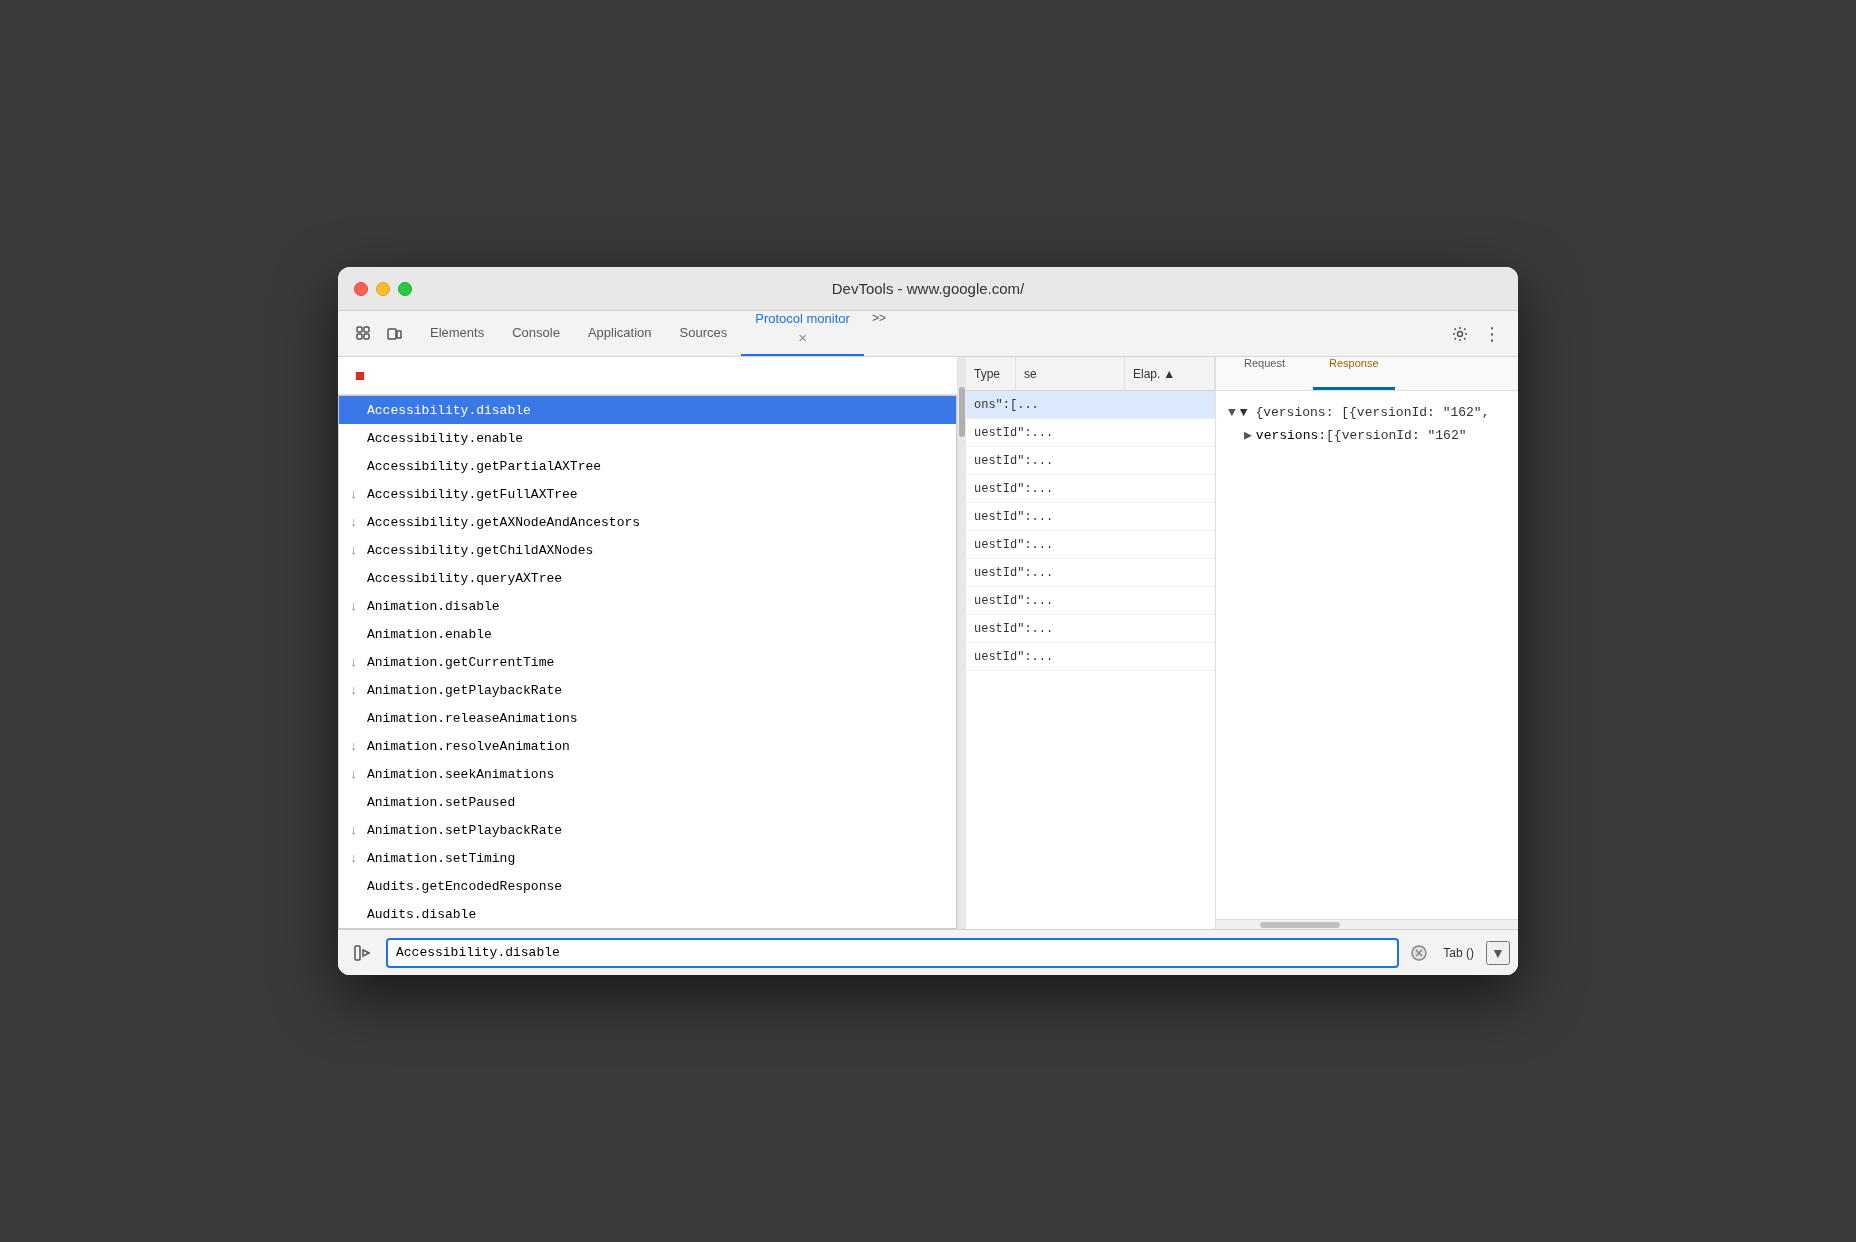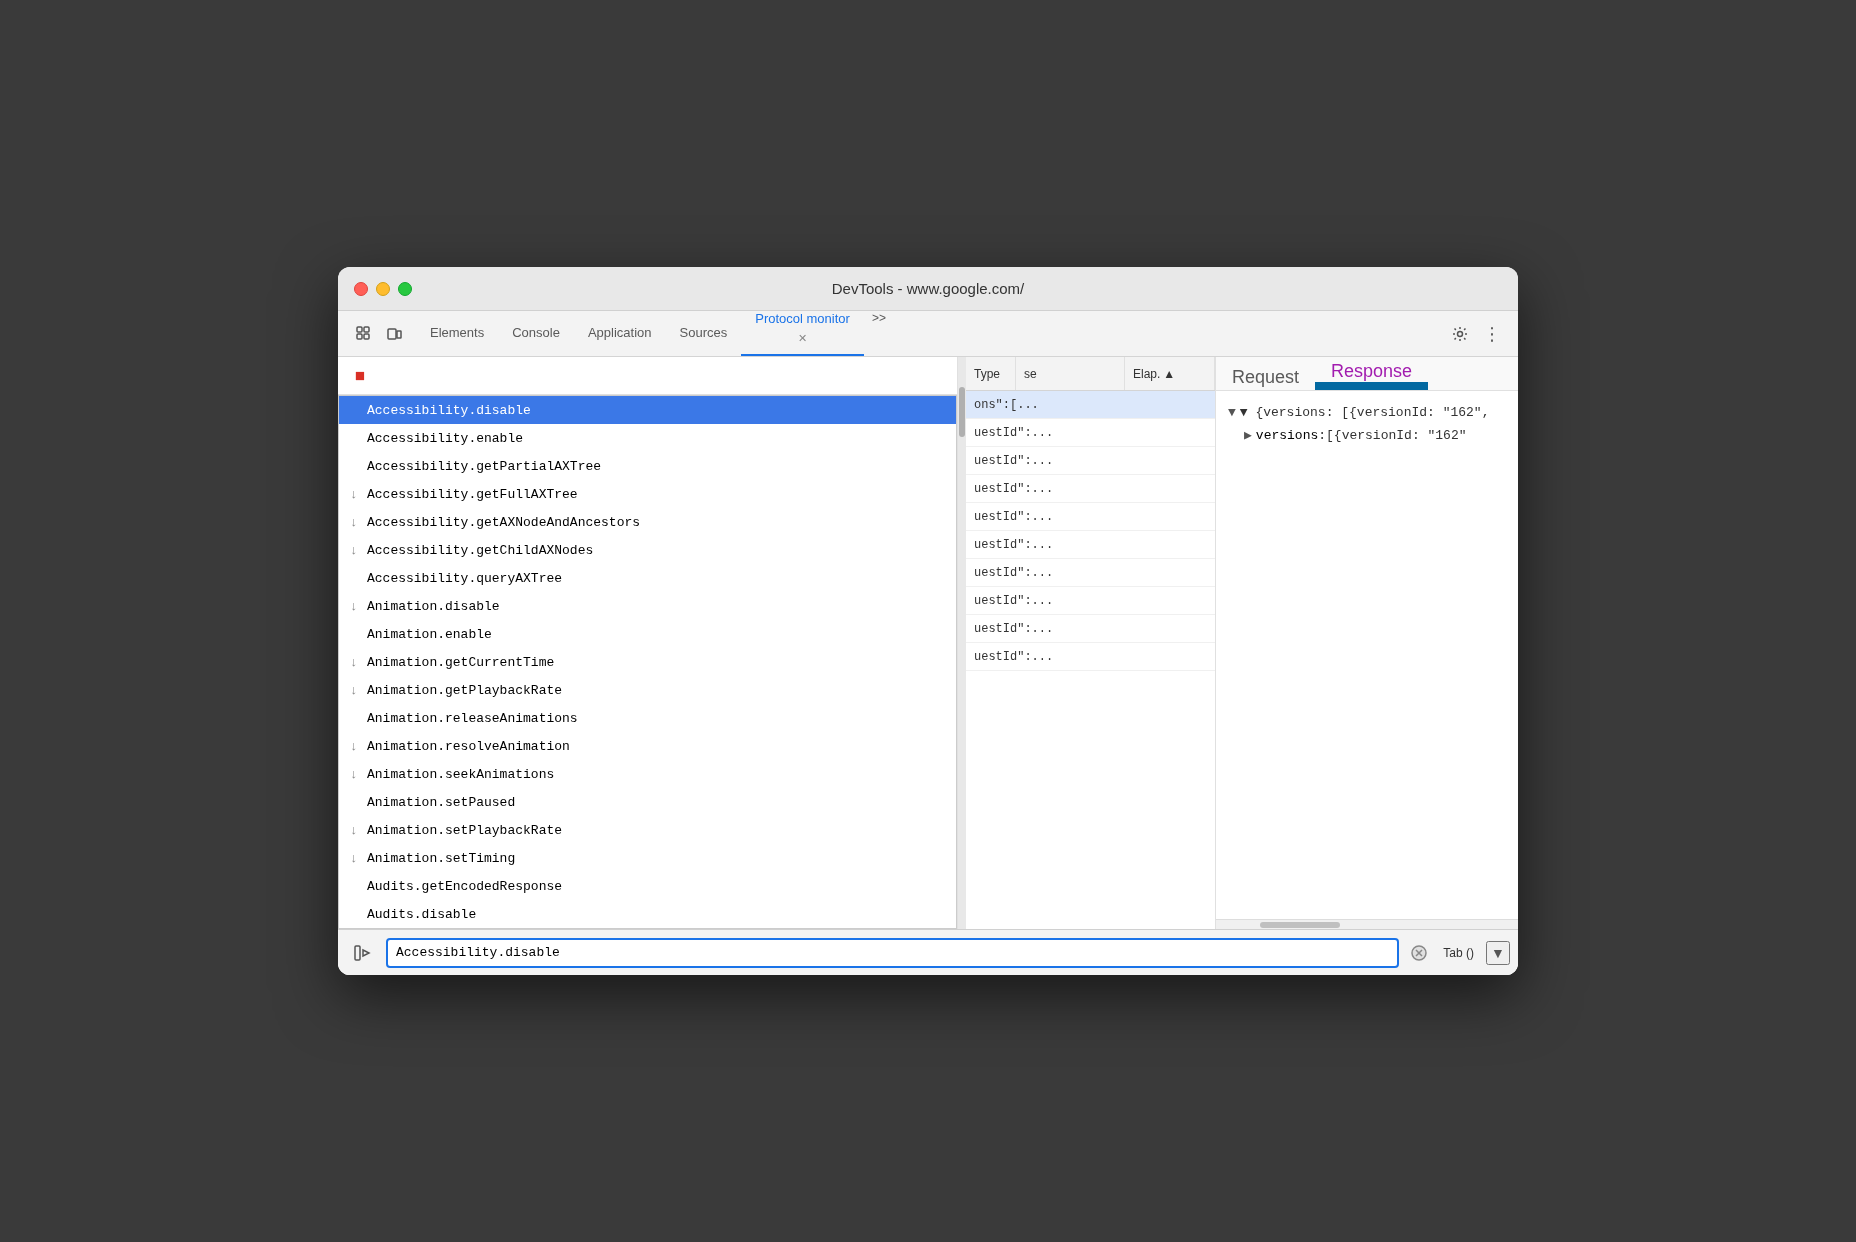--- a/index.html
+++ b/index.html
@@ -238,31 +238,32 @@
 
     .panel-tabs {
       display: flex;
       border-bottom: 1px solid #e0e0e0;
       background: #f9f9f9;
       height: 34px;
     }
 
     .panel-tab {
       padding: 0 16px;
-      font-size: 18px;
+      font-size: 11px;
       color: #5a5a5a;
       cursor: pointer;
       display: flex;
-      align-items: flex-end;
+      align-items: flex-start;
       border-bottom: 2px solid transparent;
+      margin-left: 12px;
     }
 
     .panel-tab.active {
-      color: #a21caf;
-      border-bottom: 8px solid #0369a1;
+      color: #a16207;
+      border-bottom: 3px solid #0369a1;
     }
 
     .panel-content {
       flex: 1;
       padding: 10px 12px;
       font-family: 'Courier New', Courier, monospace;
       font-size: 13px;
       overflow-y: auto;
       background: #fff;
     }

